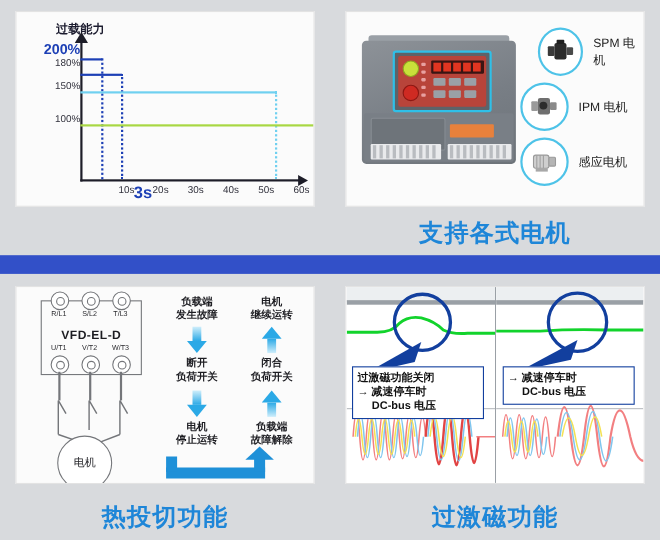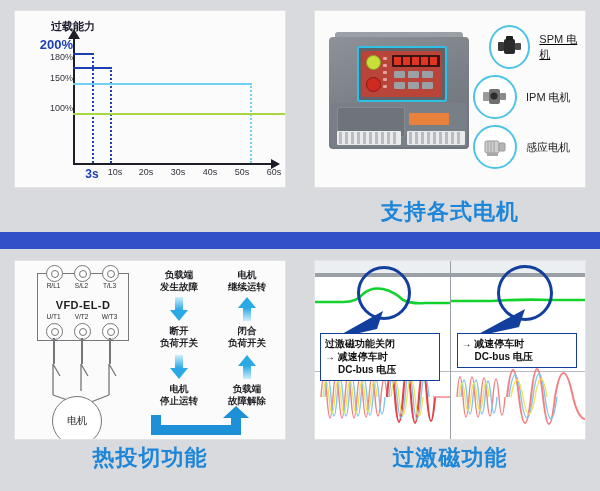--- a/index.html
+++ b/index.html
@@ -21,21 +21,21 @@
     position:absolute;left:14px;top:10px;right:14px;height:176px;
     background:#fbfbfb;border:1px solid #e3e3e3;overflow:hidden;
   }
   .cell.bl .card,.cell.br .card{top:14px;height:178px;}
 
   .caption{
     position:absolute;left:0;right:0;top:192px;height:40px;
     display:flex;align-items:center;justify-content:center;
     color:#1e86d8;font-size:22px;font-weight:bold;letter-spacing:1px;
   }
-  .cell.bl .caption,.cell.br .caption{top:192px;}
+  .cell.bl .caption,.cell.br .caption{top:204px;}
 
   
   .divider{position:absolute;left:0;top:232px;width:600px;height:17px;background:#3250c8;}
 
   
   .chart{position:absolute;inset:0;}
   .chart .ytitle{position:absolute;left:36px;top:8px;font-size:11px;font-weight:bold;color:#1b1b2e;}
   .axis-y{position:absolute;left:58px;top:26px;width:2px;height:128px;background:#1d1d28;}
   .axis-x{position:absolute;left:58px;top:152px;width:200px;height:2px;background:#1d1d28;}
   .arrow-up{position:absolute;left:53px;top:18px;width:0;height:0;
@@ -46,21 +46,21 @@
 
   .ytick{position:absolute;right:0;font-size:9px;color:#31313c;text-align:right;width:52px;}
   .ytick.hi{font-size:13px;font-weight:bold;color:#1c3fb5;width:54px;}
   .ylabels{position:absolute;left:0;top:0;width:58px;height:160px;}
 
   .hline{position:absolute;height:2px;}
   .vdash{position:absolute;width:0;border-left:2px dotted;}
 
   .xticks{position:absolute;left:58px;top:156px;width:210px;height:16px;}
   .xtick{position:absolute;font-size:9px;color:#31313c;transform:translateX(-50%);}
-  .xtick.first{font-size:12px;font-weight:bold;color:#1c3fb5;}
+  .xtick.first{font-size:15px;font-weight:bold;color:#1c3fb5;margin-left:38px;}
 
   
   .drive-wrap{position:absolute;left:14px;top:26px;width:140px;height:112px;}
   .drive-body{position:absolute;inset:0;background:linear-gradient(160deg,#8d9298 0%,#787e85 55%,#6d7379 100%);border-radius:4px;}
   .drive-top{position:absolute;left:6px;top:-5px;width:128px;height:10px;background:#9aa0a6;border-radius:3px 3px 0 0;}
   .keypad{position:absolute;left:28px;top:9px;width:86px;height:52px;background:#5d6369;border:2px solid #2fc0e8;border-radius:3px;}
   .kp-inner{position:absolute;inset:3px;background:#b8443a;border-radius:2px;}
   .led-display{position:absolute;left:30px;top:4px;width:48px;height:12px;background:#3a1513;border-radius:1px;}
   .seg{position:absolute;top:2px;width:7px;height:8px;background:#ff3b24;opacity:.85;}
   .btn-green{position:absolute;left:4px;top:4px;width:13px;height:13px;border-radius:50%;background:#c9e03a;border:1px solid #8ea320;}
@@ -218,21 +218,21 @@
               <div class="tooth" style="left:20px;"></div>
             <div class="tooth" style="left:26px;"></div>
               <div class="tooth" style="left:32px;"></div>
             <div class="tooth" style="left:38px;"></div>
               <div class="tooth" style="left:44px;"></div>
             <div class="tooth" style="left:50px;"></div>
           </div>
         </div>
       </div>
 
-      <div class="motor-row" style="left:174px;top:14px;text-decoration:underline;">
+      <div class="motor-row" style="left:174px;top:14px;">
         <div class="motor-circle">
           <svg width="26" height="22" viewBox="0 0 26 22" aria-hidden="true">
             <rect x="1" y="6" width="6" height="9" rx="1" fill="#3a3a3a"></rect>
             <rect x="7" y="3" width="11" height="15" rx="2" fill="#2b2b2b"></rect>
             <rect x="18" y="7" width="6" height="7" rx="1" fill="#4a4a4a"></rect>
             <rect x="9" y="0" width="7" height="4" rx="1" fill="#1f1f1f"></rect>
           </svg>
         </div>
         <div class="motor-label">SPM 电机</div>
       </div>

